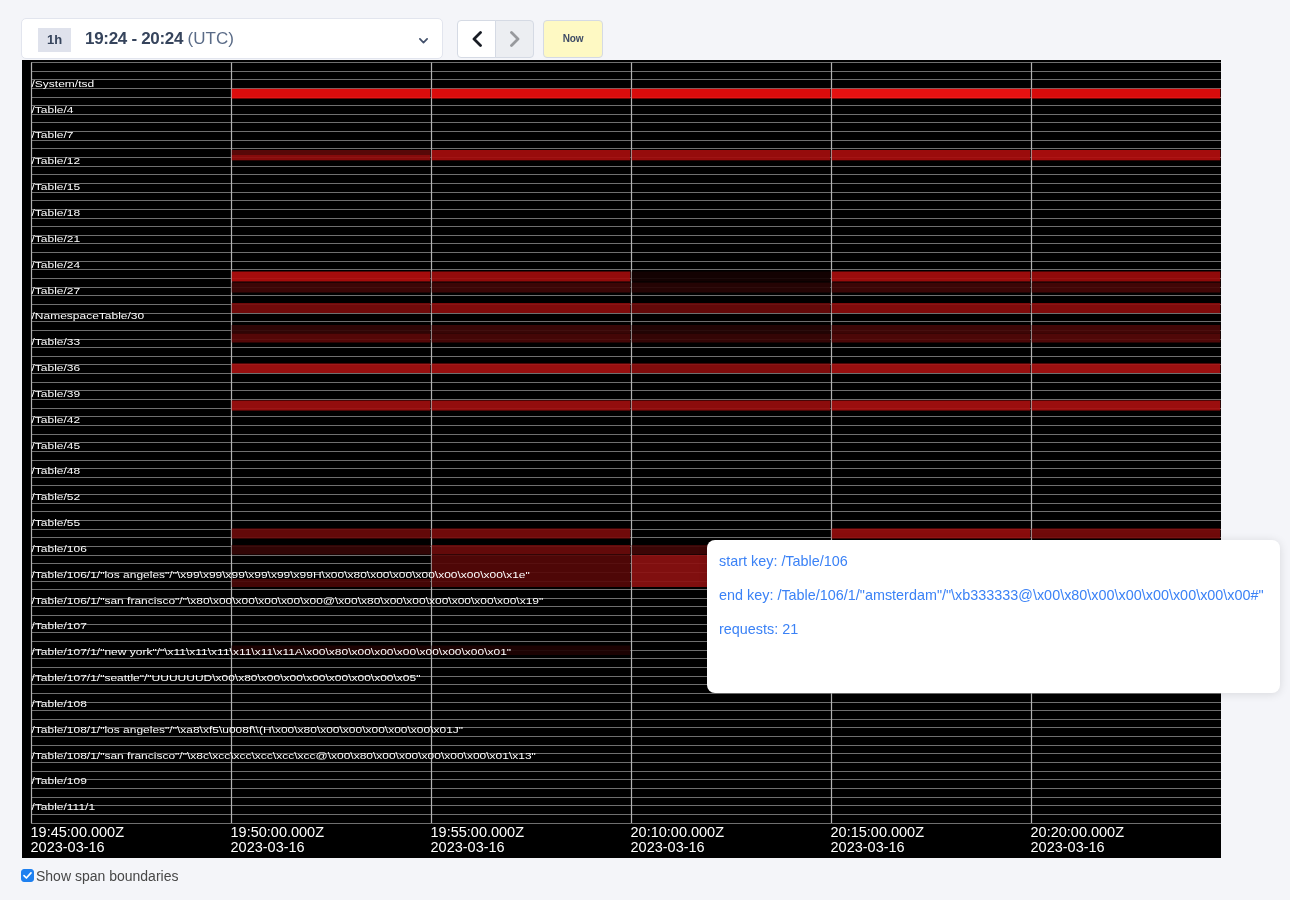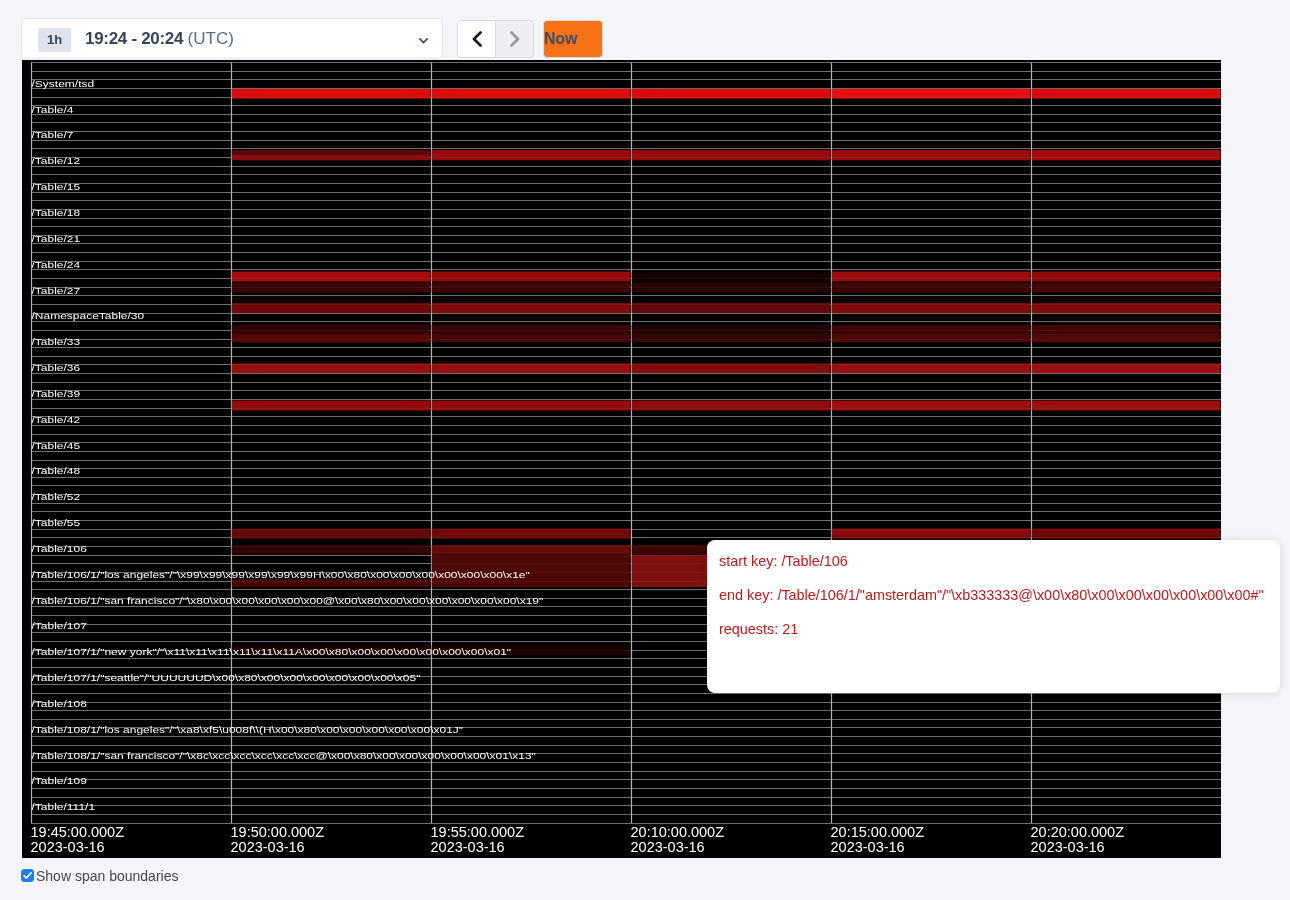--- a/index.html
+++ b/index.html
@@ -6,23 +6,23 @@
 #timebox{position:absolute;left:21px;top:18px;width:422px;height:41px;background:#fff;border:1px solid #e2e5ee;border-radius:5px;box-sizing:border-box;}
 #badge{position:absolute;left:16px;top:9px;width:33px;height:24px;background:#dfe2ec;border-radius:0;font-size:13px;font-weight:bold;color:#36445c;text-align:center;line-height:24px;}
 #range{position:absolute;left:63px;top:0;height:39px;line-height:39px;font-size:17px;font-weight:bold;letter-spacing:-0.3px;color:#36445c;}
 #range .utc{font-weight:normal;color:#5a6b87;letter-spacing:0;}
 #ddchev{position:absolute;right:14px;top:18.5px;}
 #seg{position:absolute;left:457px;top:20px;height:38px;width:77px;}
 .segbtn{position:absolute;top:0;height:38px;box-sizing:border-box;border:1px solid #d5dae4;}
 #segl{left:0;width:39px;background:#fff;border-radius:4px 0 0 4px;}
 #segr{left:38px;width:39px;background:#eceef2;border-radius:0 4px 4px 0;}
 .segbtn svg{position:absolute;left:50%;top:50%;transform:translate(-50%,-50%);}
-#nowbtn{position:absolute;left:543px;top:20px;width:60px;height:38px;background:#f97316;border:1px solid #d5dae4;border-radius:4px;box-sizing:border-box;font-size:16px;font-weight:bold;color:#3f4c66;text-align:left;line-height:36px;letter-spacing:-0.2px;}
+#nowbtn{position:absolute;left:543px;top:20px;width:60px;height:38px;background:#fef9c3;border:1px solid #d5dae4;border-radius:4px;box-sizing:border-box;font-size:10px;font-weight:bold;color:#3f4c66;text-align:center;line-height:36px;letter-spacing:-0.2px;}
 #chart{position:absolute;left:22px;top:60px;width:1199px;height:798px;background:#86efac;}
-#tip{position:absolute;left:707px;top:540px;width:573px;height:153px;box-sizing:border-box;background:#fff;border-radius:8px;box-shadow:0 1px 10px rgba(0,0,0,0.12);padding:4px 12px;font-size:14.4px;color:#b91c1c;}
+#tip{position:absolute;left:707px;top:540px;width:573px;height:153px;box-sizing:border-box;background:#fff;border-radius:8px;box-shadow:0 1px 10px rgba(0,0,0,0.12);padding:4px 12px;font-size:14.4px;color:#3b82f6;}
 #tip div{height:34px;line-height:34px;white-space:nowrap;overflow:hidden;}
 #cbrow{position:absolute;left:21px;top:869px;height:14px;font-size:14px;color:#474747;}
 #cbbox{position:absolute;left:0;top:0px;width:13px;height:13px;}
 #cbtext{position:absolute;left:15px;top:0;line-height:14px;white-space:nowrap;text-align:center;}
 </style></head>
 <body>
 <div id="timebox">
   <div id="badge">1h</div>
   <div id="range">19:24 - 20:24 <span class="utc">(UTC)</span></div>
   <svg id="ddchev" width="9" height="6" viewBox="0 0 9 6">

